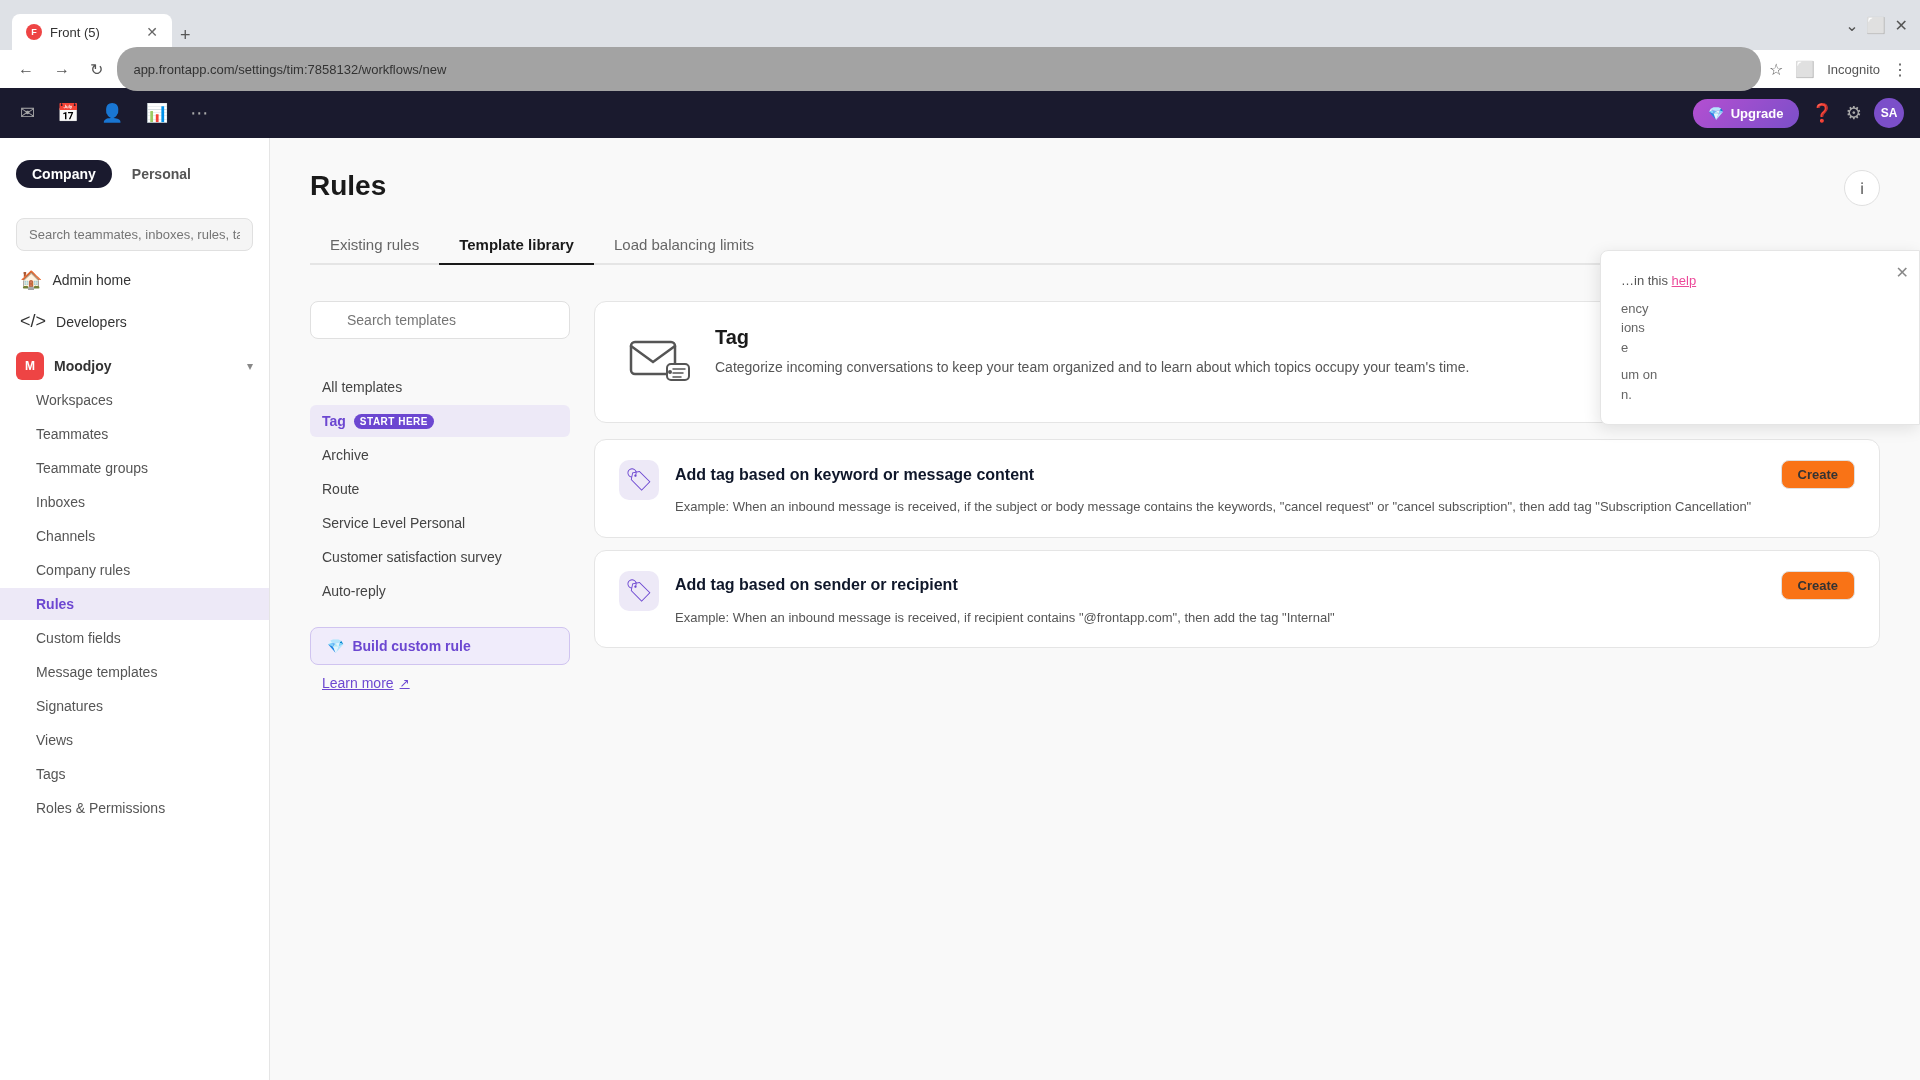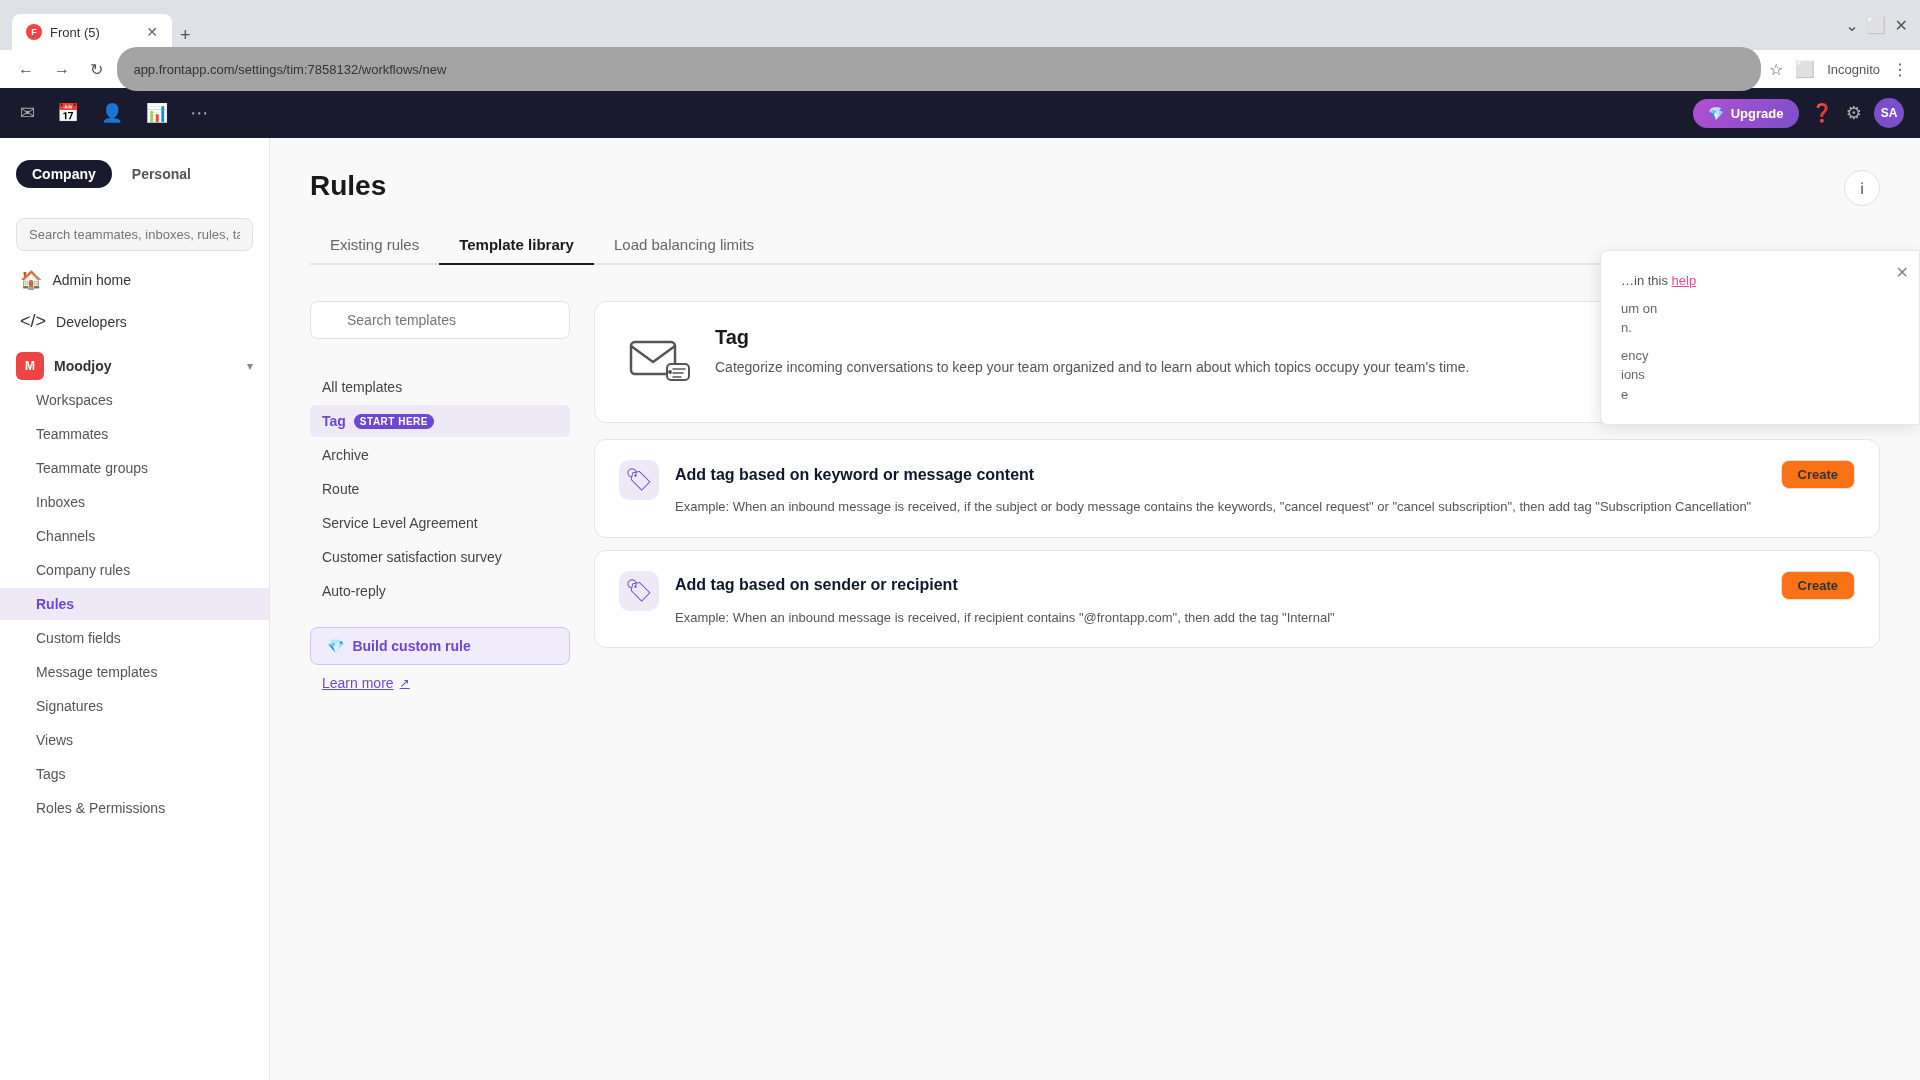--- a/index.html
+++ b/index.html
@@ -209,21 +209,21 @@
           </div>
 
           <div class="filter-list">
             <div class="filter-item">All templates</div>
             <div class="filter-item active" style="display:flex;align-items:center;gap:8px;">
               <span>Tag</span>
               <span class="start-here-badge">START HERE</span>
             </div>
             <div class="filter-item">Archive</div>
             <div class="filter-item">Route</div>
-            <div class="filter-item">Service Level Agreement</div>
+            <div class="filter-item">Service Level Personal</div>
             <div class="filter-item">Customer satisfaction survey</div>
             <div class="filter-item">Auto-reply</div>
           </div>
 
           <div class="build-btn">
             <span>💎</span>
             <span>Build custom rule</span>
           </div>
 
           <div class="learn-more">
@@ -282,20 +282,20 @@
       </div>
     </div>
   </div>
 
   <div class="side-popup">
     <span class="side-popup-close">✕</span>
     <p>
       …in this <span style="color:#ec4899;text-decoration:underline;cursor:pointer;">help</span>
     </p>
     <p style="margin-top:8px;font-size:13px;color:#666;line-height:1.5;">
+      ency<br>ions<br>e
+    </p>
+    <p style="margin-top:8px;font-size:13px;color:#666;line-height:1.5;">
       um on<br>n.
     </p>
-    <p style="margin-top:8px;font-size:13px;color:#666;line-height:1.5;">
-      ency<br>ions<br>e
-    </p>
   </div>
 
 </div>
 
 </body></html>

